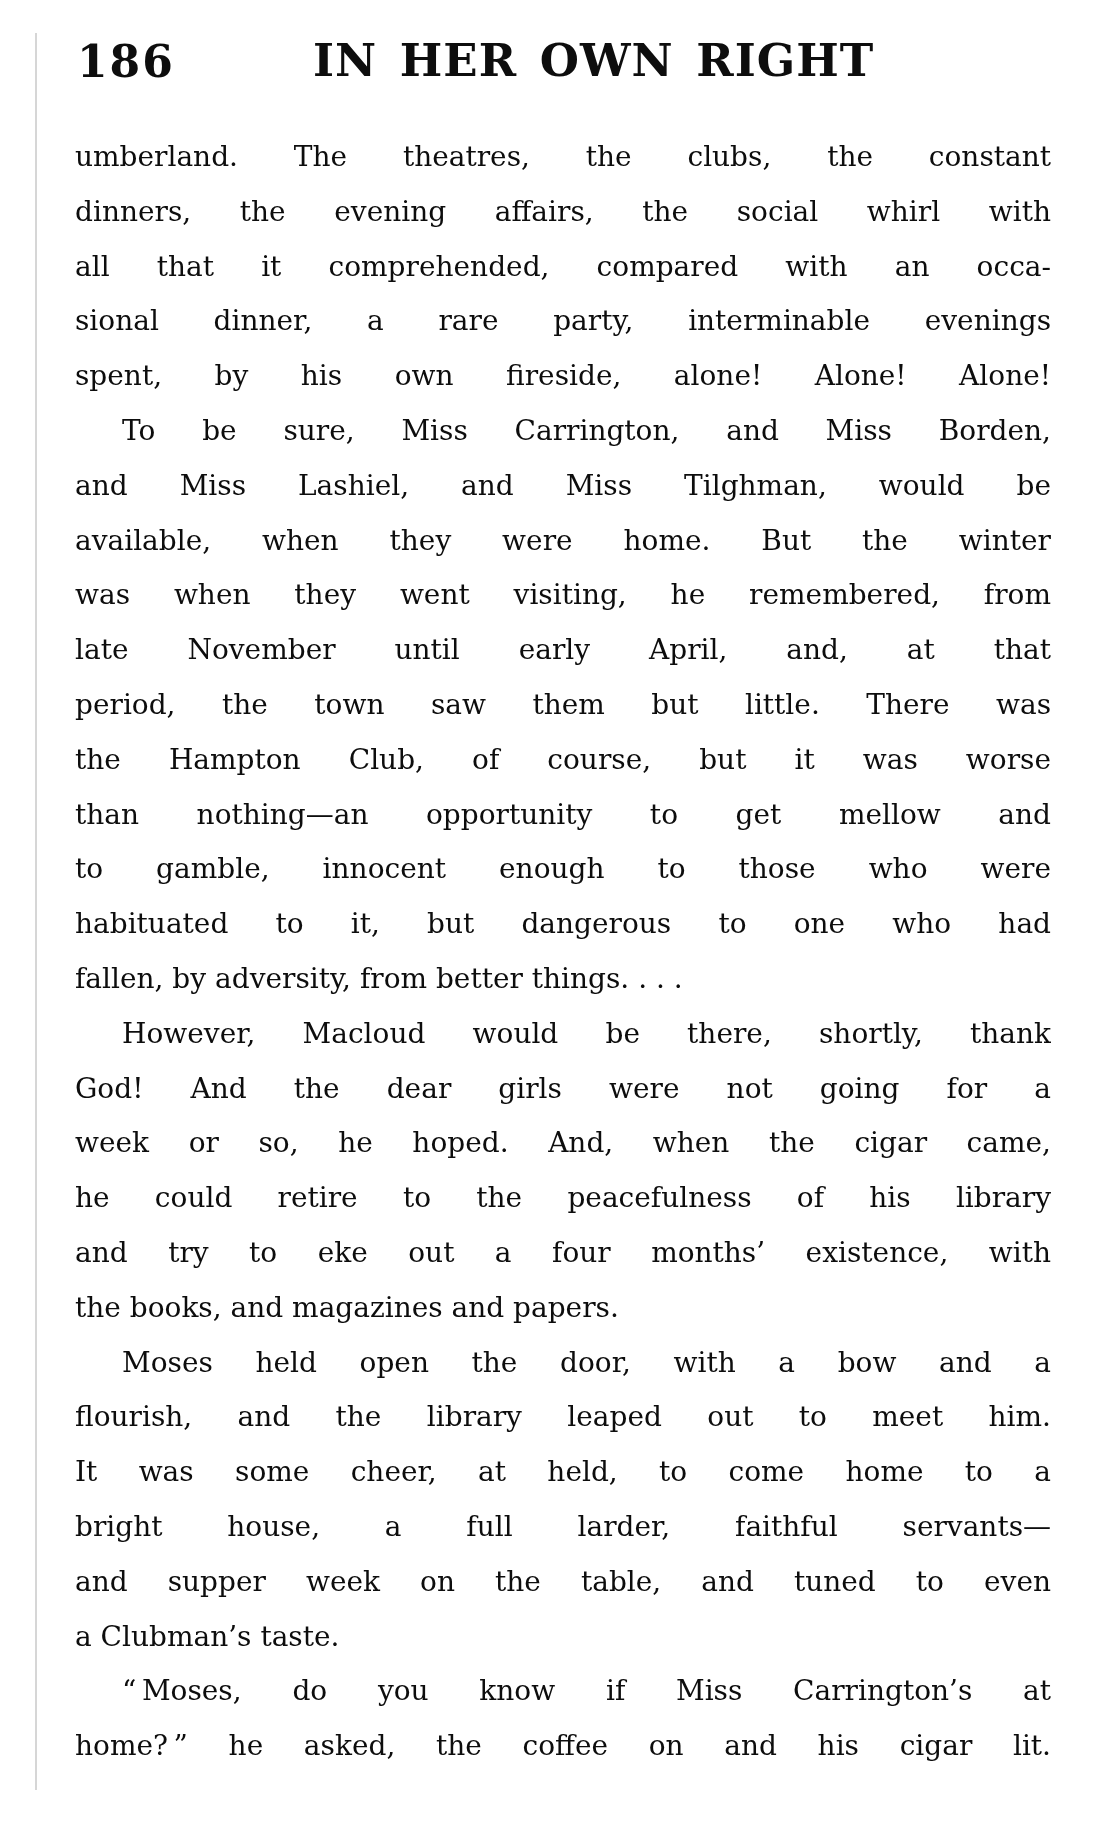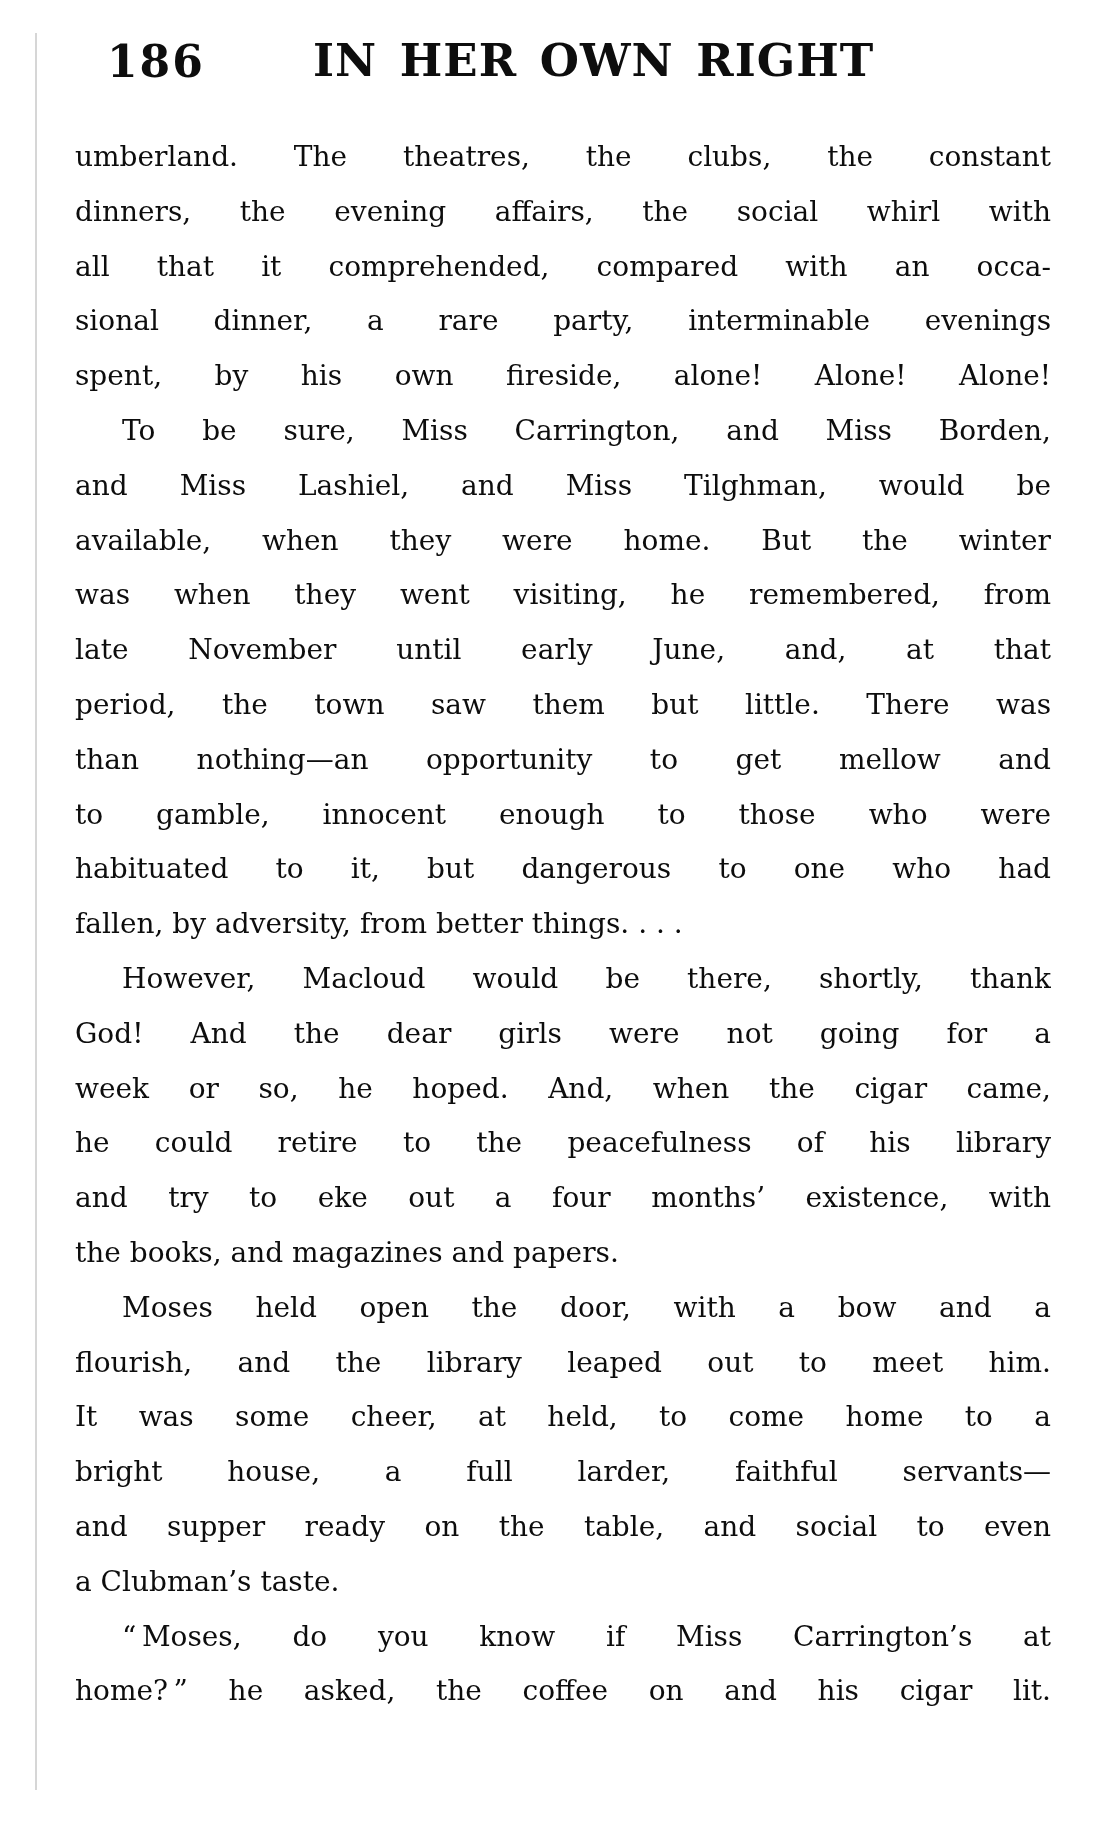--- a/index.html
+++ b/index.html
@@ -32,21 +32,20 @@
     height: 95px;
   }
   .page-number {
     position: absolute;
     left: 2px;
     top: 40px;
     font-size: 44px;
     font-weight: bold;
     line-height: 1;
     letter-spacing: 2px;
-    margin-left: 30px;
   }
   .running-title {
     position: absolute;
     left: 238px;
     top: 38px;
     font-size: 45px;
     font-weight: bold;
     line-height: 1;
     letter-spacing: 1px;
     word-spacing: 6px;
@@ -88,33 +87,34 @@
 <div class="body-text">
     <div class="line">umberland.  The theatres, the clubs, the constant</div>
     <div class="line">dinners, the evening affairs, the social whirl with</div>
     <div class="line">all that it comprehended, compared with an occa-</div>
     <div class="line">sional dinner, a rare party, interminable evenings</div>
     <div class="line">spent, by his own fireside, alone!  Alone!  Alone!</div>
     <div class="line indent">To be sure, Miss Carrington, and Miss Borden,</div>
     <div class="line">and Miss Lashiel, and Miss Tilghman, would be</div>
     <div class="line">available, when they were home.  But the winter</div>
     <div class="line">was when they went visiting, he remembered, from</div>
-    <div class="line">late November until early June, and, at that</div>
+    <div class="line">late November until early April, and, at that</div>
     <div class="line">period, the town saw them but little.  There was</div>
+    <div class="line">the Hampton Club, of course, but it was worse</div>
     <div class="line">than nothing—an opportunity to get mellow and</div>
     <div class="line">to gamble, innocent enough to those who were</div>
     <div class="line">habituated to it, but dangerous to one who had</div>
     <div class="line last">fallen, by adversity, from better things. . . .</div>
     <div class="line indent">However, Macloud would be there, shortly, thank</div>
     <div class="line">God!  And the dear girls were not going for a</div>
     <div class="line">week or so, he hoped.  And, when the cigar came,</div>
     <div class="line">he could retire to the peacefulness of his library</div>
     <div class="line">and try to eke out a four months’ existence, with</div>
     <div class="line last">the books, and magazines and papers.</div>
     <div class="line indent">Moses held open the door, with a bow and a</div>
     <div class="line">flourish, and the library leaped out to meet him.</div>
     <div class="line">It was some cheer, at held, to come home to a</div>
     <div class="line">bright house, a full larder, faithful servants—</div>
-    <div class="line">and supper ready on the table, and social to even</div>
+    <div class="line">and supper week on the table, and tuned to even</div>
     <div class="line last">a Clubman’s taste.</div>
     <div class="line indent">“ Moses, do you know if Miss Carrington’s at</div>
     <div class="line">home? ” he asked, the coffee on and his cigar lit.</div>
   </div>
 
 </body></html>

